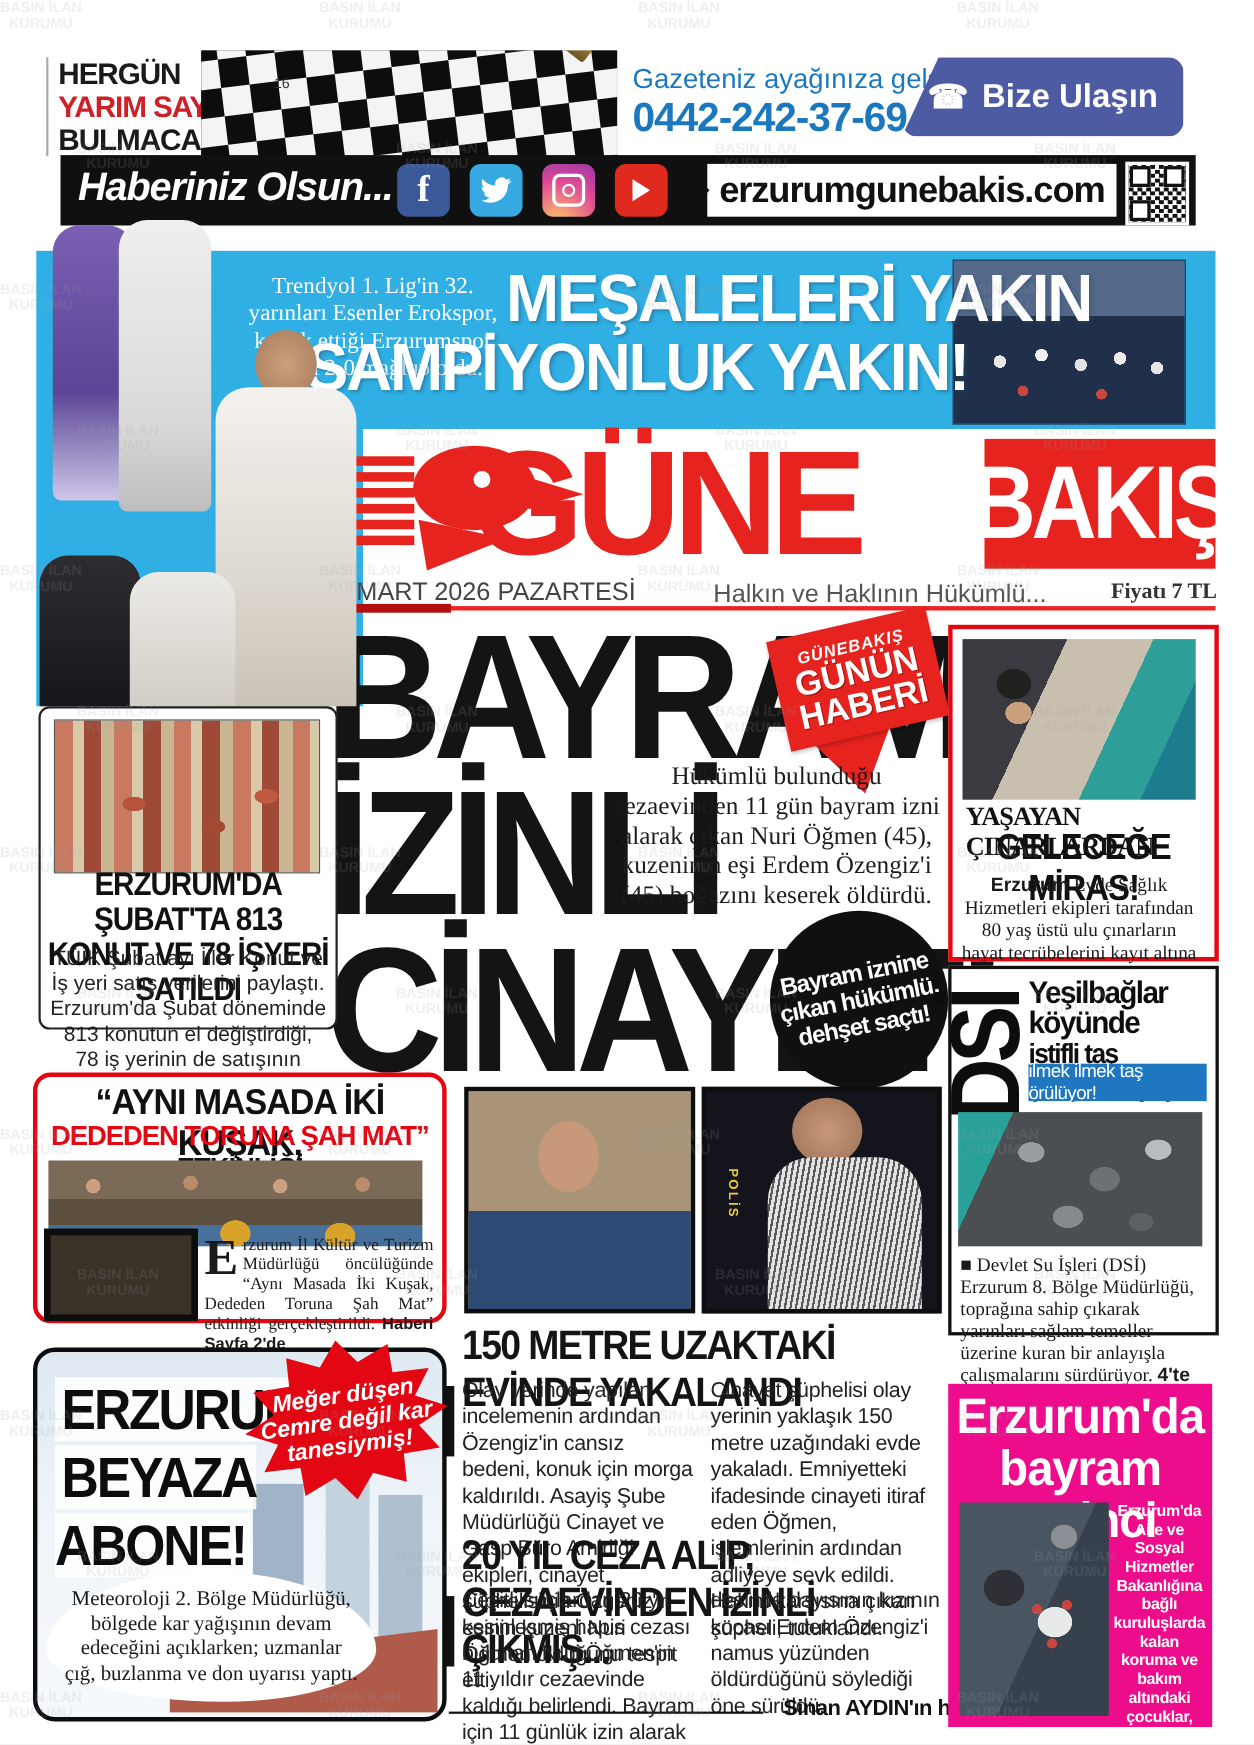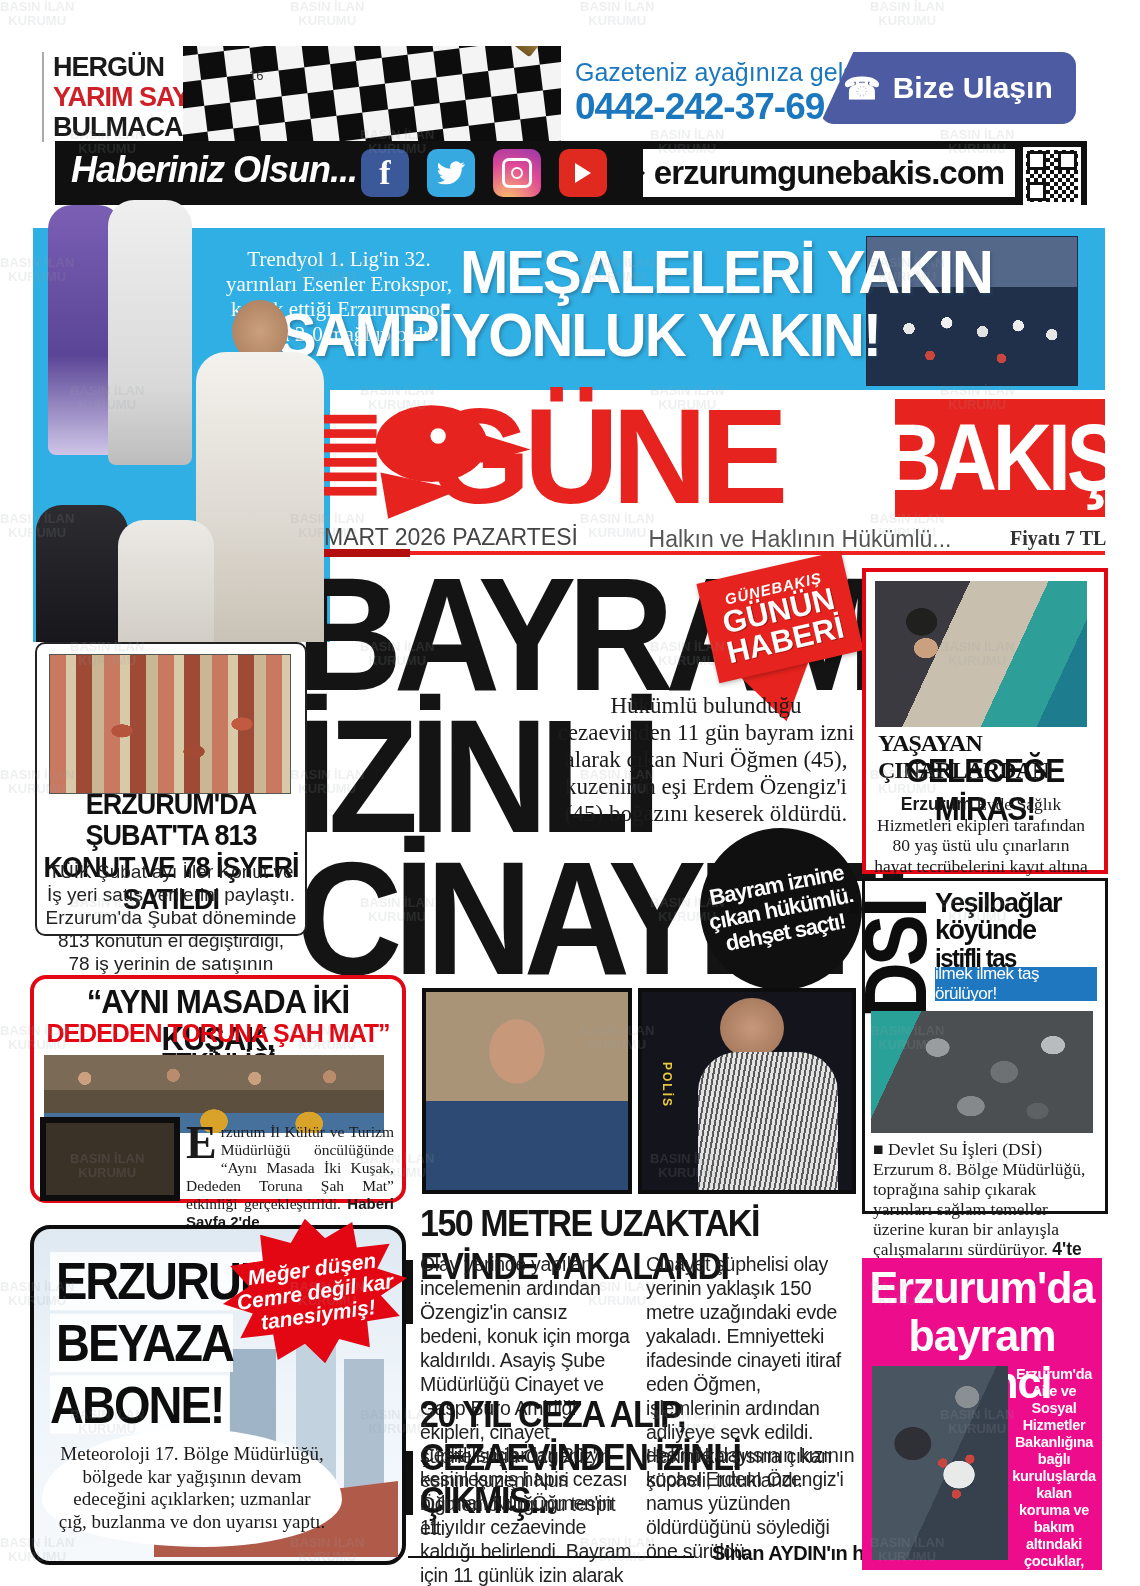--- a/index.html
+++ b/index.html
@@ -434,21 +434,21 @@
     <div class="b1"></div>
     <div class="b2"></div>
     <div class="b3"></div>
     <div class="minare"></div>
     <div class="roof"></div>
     <div class="h">
       <span>ERZURUM</span><br>
       <span>BEYAZA ABONE!</span>
     </div>
     <div class="bubble">
-      <p>Meteoroloji 17. Bölge Müdürlüğü, bölgede kar yağışının devam edeceğini açıklarken; uzmanlar çığ, buzlanma ve don uyarısı yaptı.</p>
+      <p>Meteoroloji 2. Bölge Müdürlüğü, bölgede kar yağışının devam edeceğini açıklarken; uzmanlar çığ, buzlanma ve don uyarısı yaptı.</p>
     </div>
   </div>
   <div class="abs starburst">
     <div class="star-shape"></div>
     <div class="star-text">
       <span>Meğer düşen</span>
       <span>Cemre değil kar</span>
       <span>tanesiymiş!</span>
     </div>
   </div>

